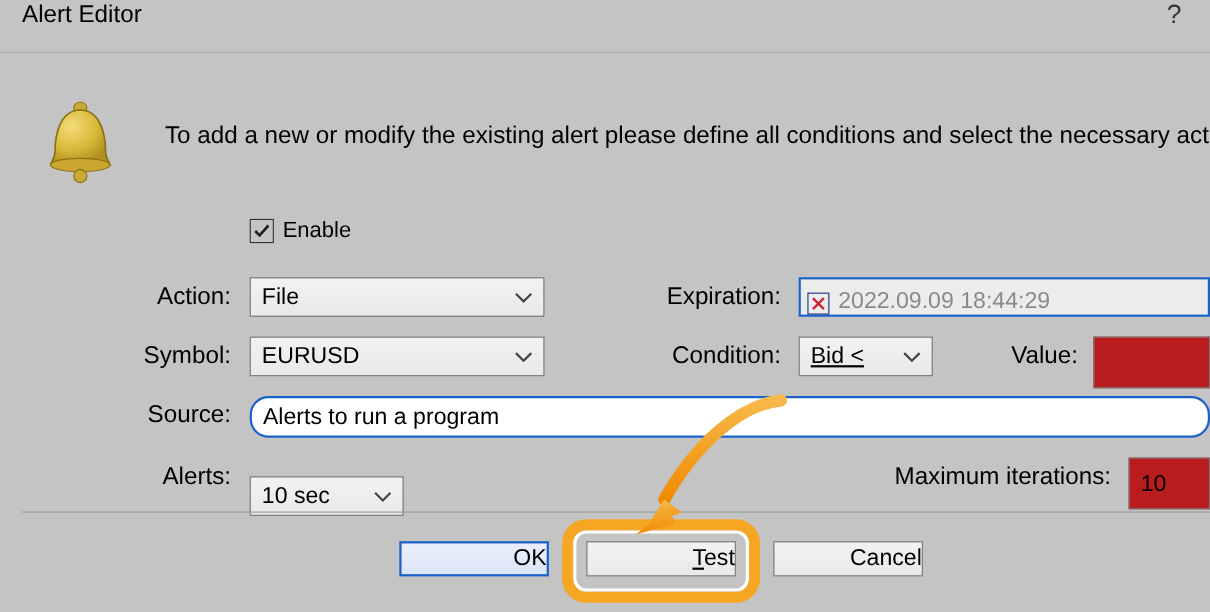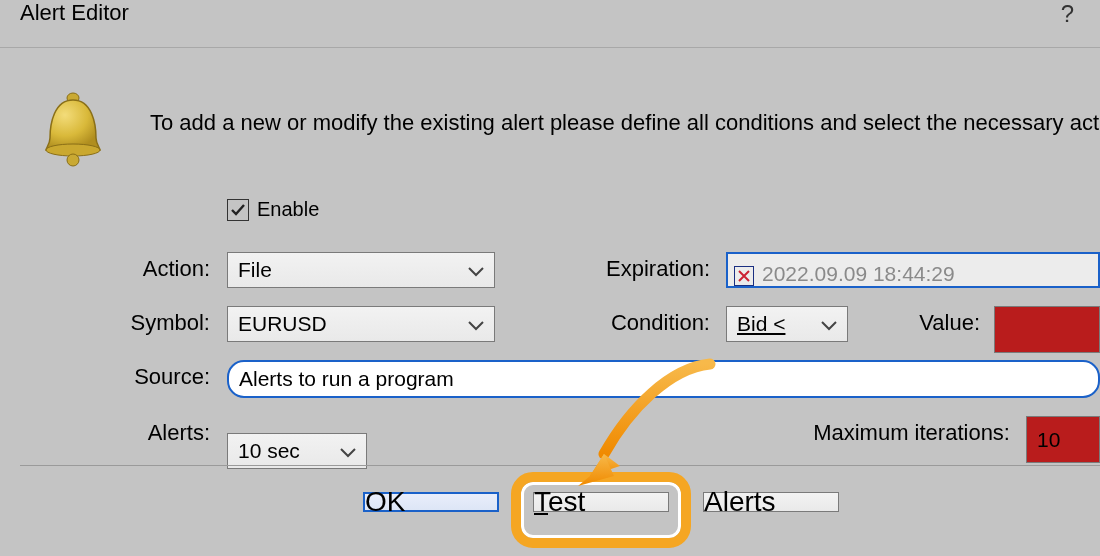--- a/index.html
+++ b/index.html
@@ -135,27 +135,27 @@
 
   .hr {
     position: absolute;
     left: 20px; right: 0;
     top: 417px;
     height: 1px;
     background: #9a9a9a;
   }
   .btn {
     width: 136px;
-    height: 20px;
+    height: 32px;
     border: 1px solid #7a7a7a;
     background: linear-gradient(#f2f2f2, #e9e9e9);
     display: flex;
     align-items: center;
-    justify-content: flex-start;
-    font-size: 28px;
+    justify-content: flex-end;
+    font-size: 21px;
   }
   .btn.primary {
     border: 2px solid #1a61c9;
     background: linear-gradient(#e9eefb, #dde6f6);
   }
   .underline-first::first-letter { text-decoration: underline; }
 
   .highlight-ring {
     position: absolute;
     border: 10px solid #f5a623;
@@ -276,21 +276,21 @@
 
   <div class="hr"></div>
 
   <div class="btn primary" style="position:absolute; left:363px; top:444px;">
     <span>OK</span>
   </div>
   <div class="btn" style="position:absolute; left:533px; top:444px;">
     <span class="underline-first">Test</span>
   </div>
   <div class="btn" style="position:absolute; left:703px; top:444px;">
-    <span>Alerts</span>
+    <span>Cancel</span>
   </div>
 
   <div class="highlight-ring" style="left:511px; top:424px; width:180px; height:76px; background:transparent;"></div>
 
   <svg class="arrow" style="left:560px; top:310px;" width="160" height="130" viewBox="0 0 160 130">
     <defs>
       <linearGradient id="ag" x1="0" y1="0" x2="0" y2="1">
         <stop offset="0%" stop-color="#f7b94a"></stop>
         <stop offset="100%" stop-color="#f08a00"></stop>
       </linearGradient>

